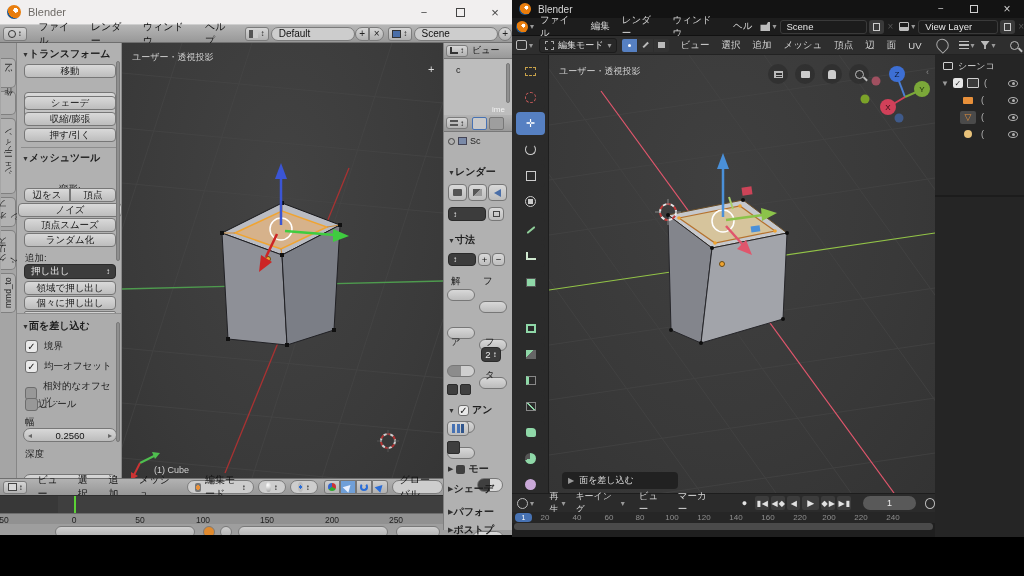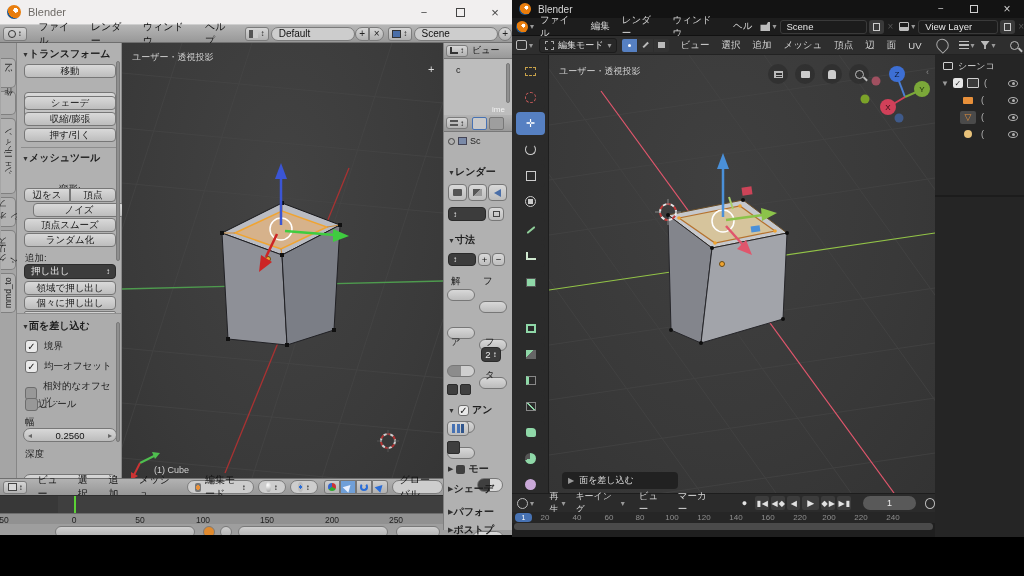--- a/index.html
+++ b/index.html
@@ -131,21 +131,21 @@
       <div class="a lbtn" style="left:7px;top:69px;width:92px;height:14px;">収縮/膨張</div>
       <div class="a lbtn" style="left:7px;top:85px;width:92px;height:14px;">押す/引く</div>
       <div class="a" style="left:4px;top:104px;width:98px;border-top:1px solid #8d8d8d;"></div>
       <div class="a phdr" style="left:5px;top:108px;">
           <span class="ar">▼</span>
           <span>メッシュツール</span>
         </div>
       <div class="a llabel" style="left:8px;top:140px;margin-left:34px;">変形:</div>
       <div class="a lbtn" style="left:7px;top:145px;width:46px;height:14px;border-radius:4px 0 0 4px;">辺をス</div>
       <div class="a lbtn" style="left:53px;top:145px;width:46px;height:14px;border-radius:0 4px 4px 0;">頂点</div>
-      <div class="a lbtn" style="left:16px;top:160px;width:92px;height:14px;">ノイズ</div>
+      <div class="a lbtn" style="left:1px;top:160px;width:104px;height:14px;">ノイズ</div>
       <div class="a lbtn" style="left:7px;top:175px;width:92px;height:14px;">頂点スムーズ</div>
       <div class="a lbtn" style="left:7px;top:190px;width:92px;height:14px;">ランダム化</div>
       <div class="a llabel" style="left:8px;top:209px;">追加:</div>
       <div class="a ddk" style="left:7px;top:221px;width:92px;height:15px;padding-left:6px;">
           <span>押し出し</span>
           <span class="t8" style="margin-left:auto;margin-right:5px;">↕</span>
         </div>
       <div class="a lbtn" style="left:7px;top:238px;width:92px;height:14px;">領域で押し出し</div>
       <div class="a lbtn" style="left:7px;top:253px;width:92px;height:14px;">個々に押し出し</div>
       <div class="a lbtn" style="left:7px;top:268px;width:92px;height:4px;"></div>

